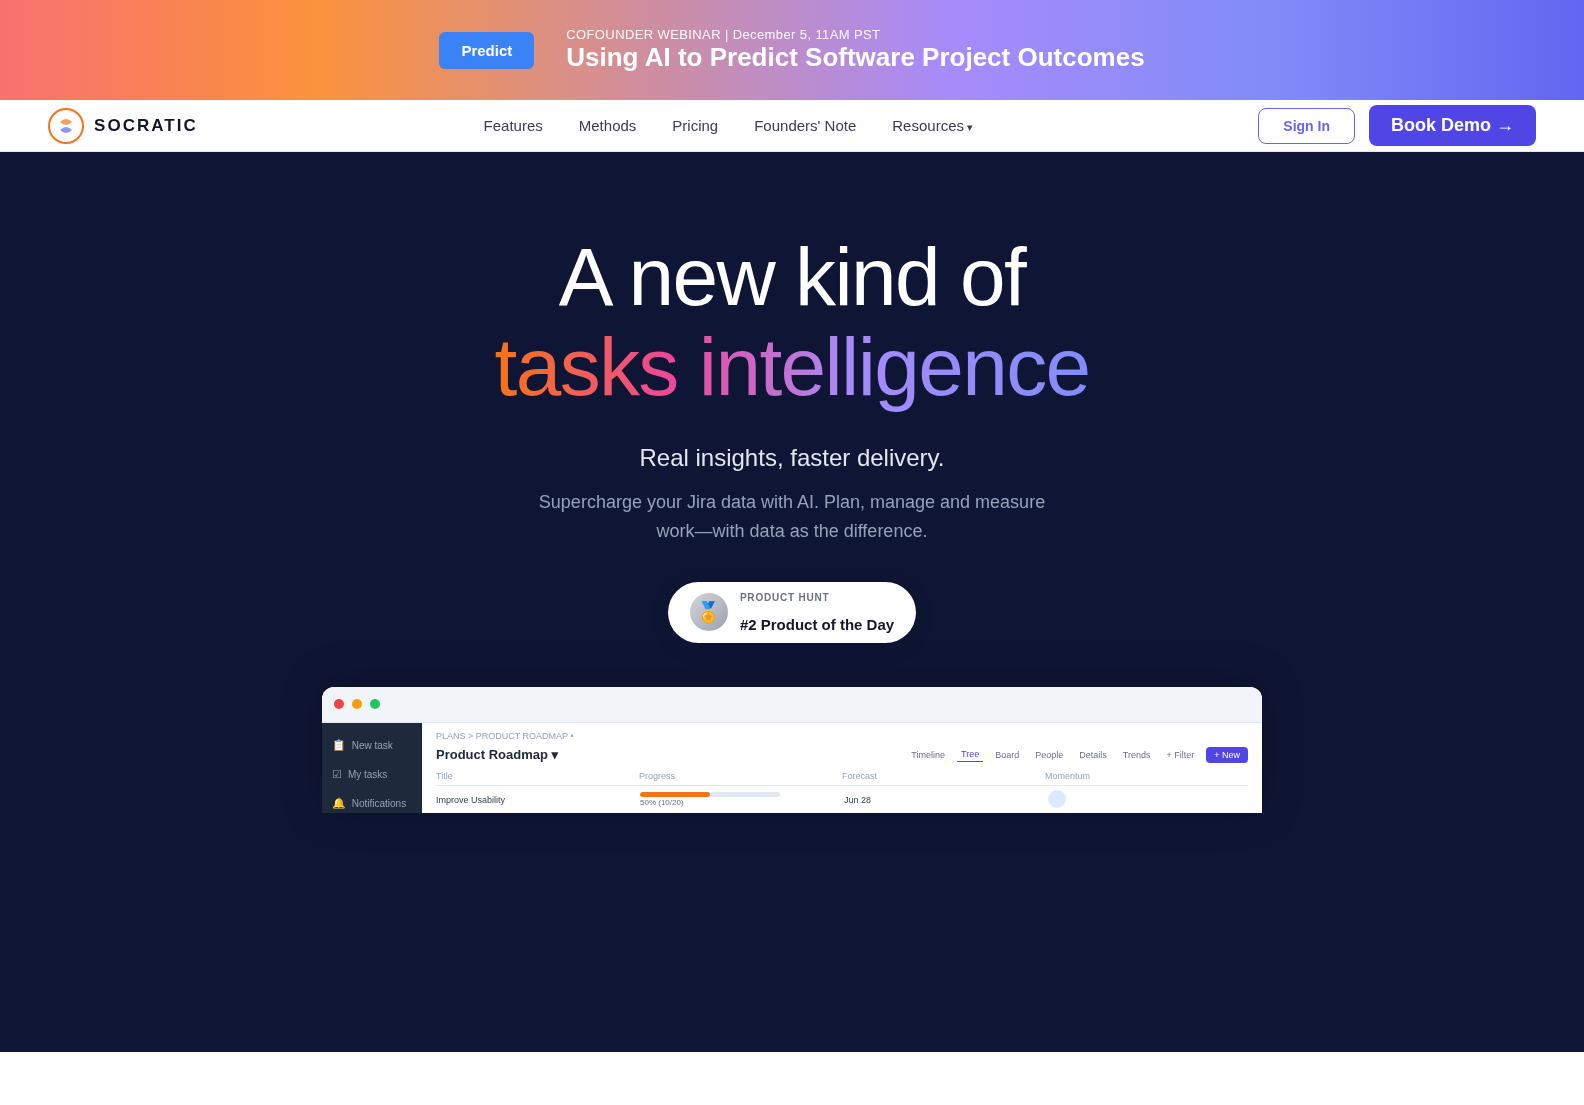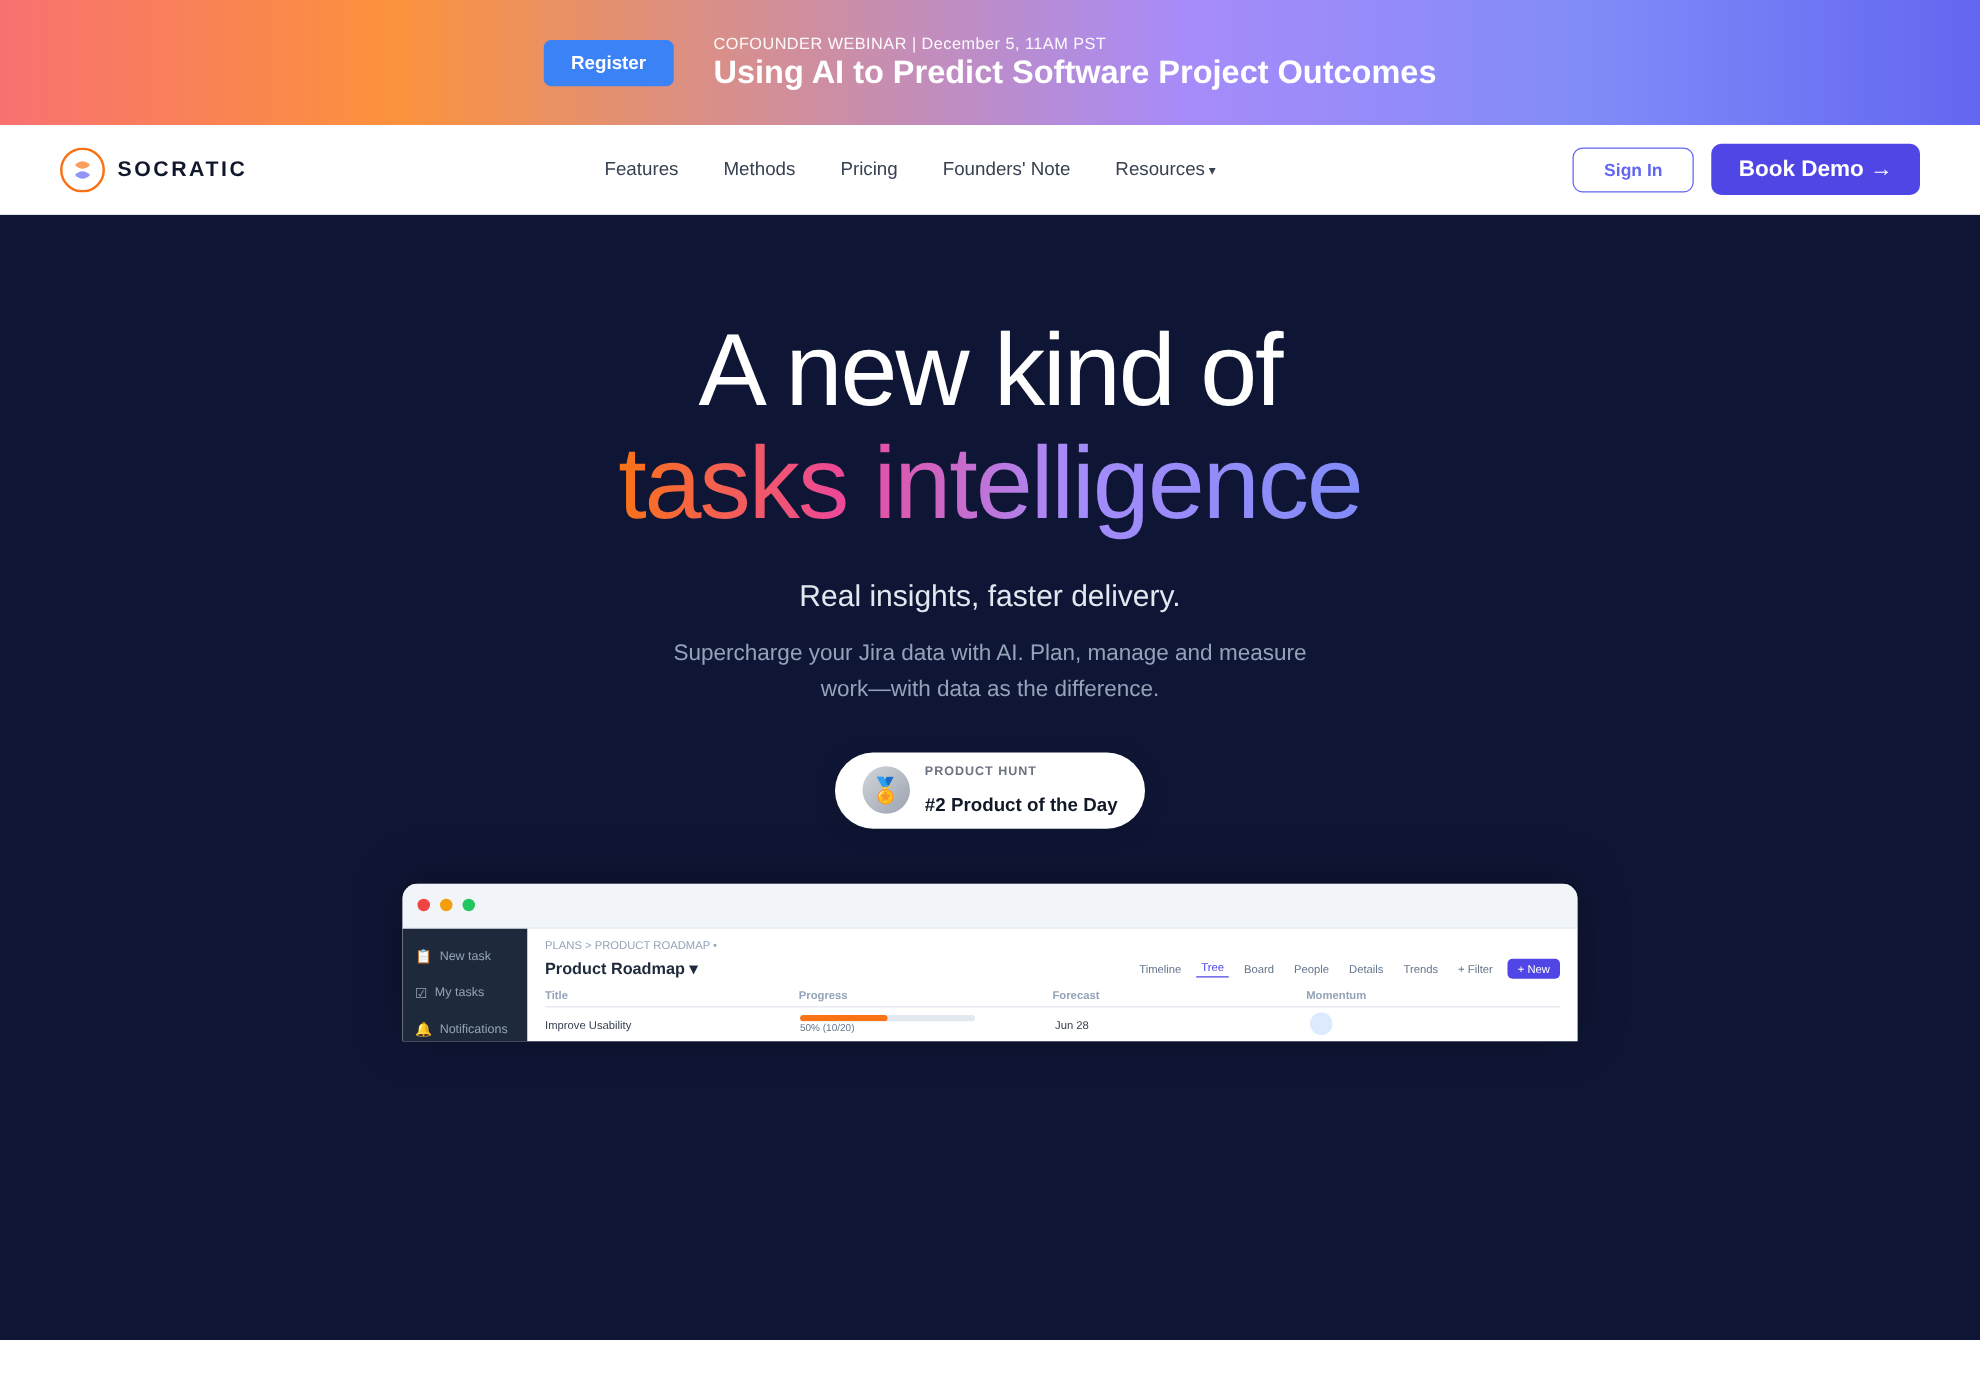--- a/index.html
+++ b/index.html
@@ -40,21 +40,21 @@
       line-height: 1.2;
     }
 
     
     nav {
       background: #fff;
       display: flex;
       align-items: center;
       justify-content: space-between;
       padding: 0 48px;
-      height: 72px;
+      height: 52px;
       border-bottom: 1px solid #e5e7eb;
     }
     .logo {
       display: flex;
       align-items: center;
       gap: 10px;
       text-decoration: none;
     }
     .logo-icon {
       width: 36px;
@@ -220,31 +220,31 @@
     .app-sidebar-item .si-icon { font-size: 11px; }
     .app-main-area { flex: 1; background: #fff; padding: 8px 14px; }
     .app-breadcrumb { font-size: 9px; color: #94a3b8; margin-bottom: 6px; }
     .app-title-row { display: flex; align-items: center; justify-content: space-between; margin-bottom: 8px; }
     .app-title { font-size: 13px; font-weight: 600; color: #1e293b; }
     .app-view-tabs { display: flex; gap: 8px; align-items: center; }
     .app-view-tab { font-size: 9px; color: #64748b; padding: 2px 4px; }
     .app-view-tab.active { color: #4f46e5; border-bottom: 1.5px solid #4f46e5; }
     .app-btn-new { background: #4f46e5; color: #fff; border: none; border-radius: 4px; font-size: 9px; padding: 3px 8px; cursor: pointer; }
     .app-table-header { display: flex; gap: 0; border-bottom: 1px solid #e2e8f0; padding-bottom: 4px; margin-bottom: 4px; }
-    .app-th { font-size: 9px; color: #94a3b8; font-weight: 700; flex: 1; }
+    .app-th { font-size: 9px; color: #94a3b8; font-weight: 400; flex: 1; }
     .app-row { display: flex; align-items: center; gap: 4px; }
     .app-td { font-size: 9px; color: #374151; flex: 1; }
     .progress-bar-wrap { height: 5px; background: #e2e8f0; border-radius: 3px; width: 70%; overflow: hidden; }
     .progress-bar-fill { height: 100%; background: #f97316; border-radius: 3px; }
   </style>
 </head>
 <body>
 
 <div class="banner">
-  <button class="banner-register">Register</button>
+  <button class="banner-register">Predict</button>
   <div class="banner-text">
     <div class="banner-sub">COFOUNDER WEBINAR | December 5, 11AM PST</div>
     <div class="banner-title">Using AI to Predict Software Project Outcomes</div>
   </div>
 </div>
 
 <nav>
   <a class="logo" href="#">
     <svg class="logo-icon" viewBox="0 0 36 36" fill="none" xmlns="http://www.w3.org/2000/svg">
       <circle cx="18" cy="18" r="17" stroke="#f97316" stroke-width="2" fill="none"></circle>

